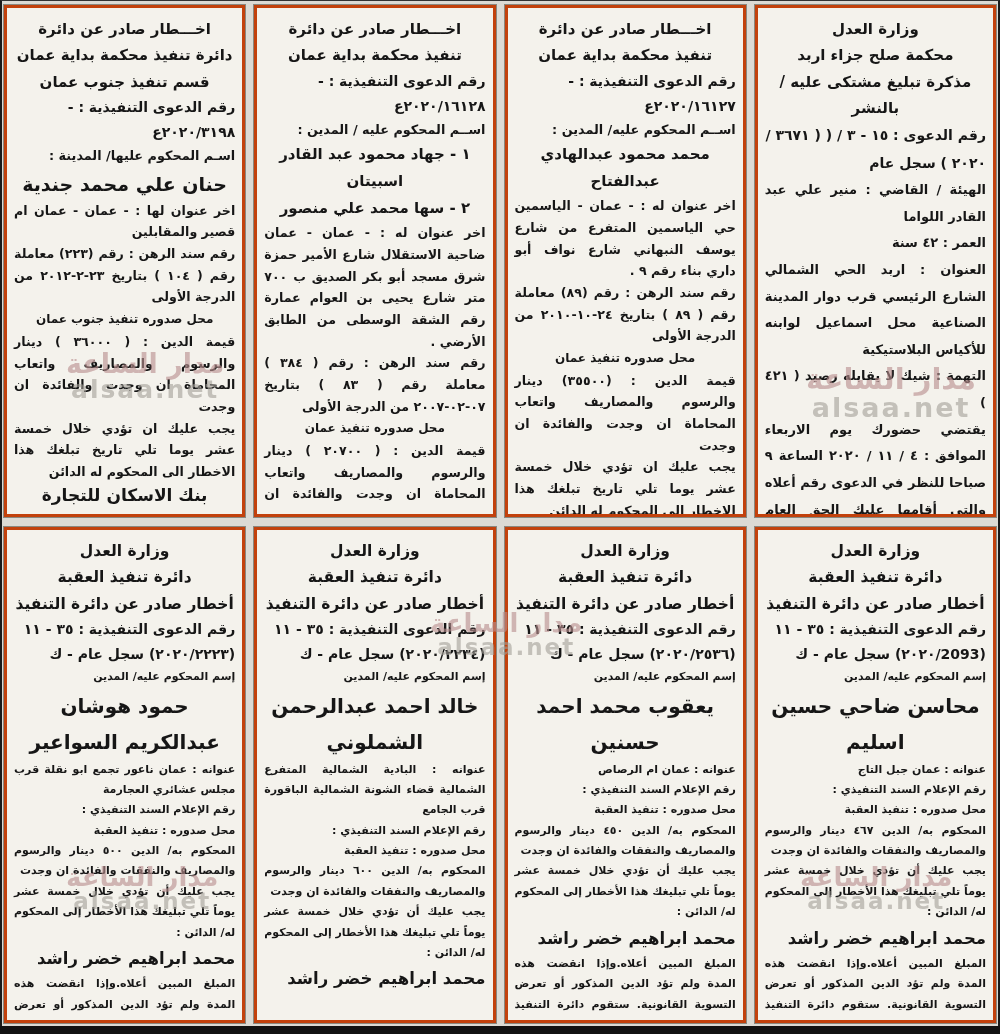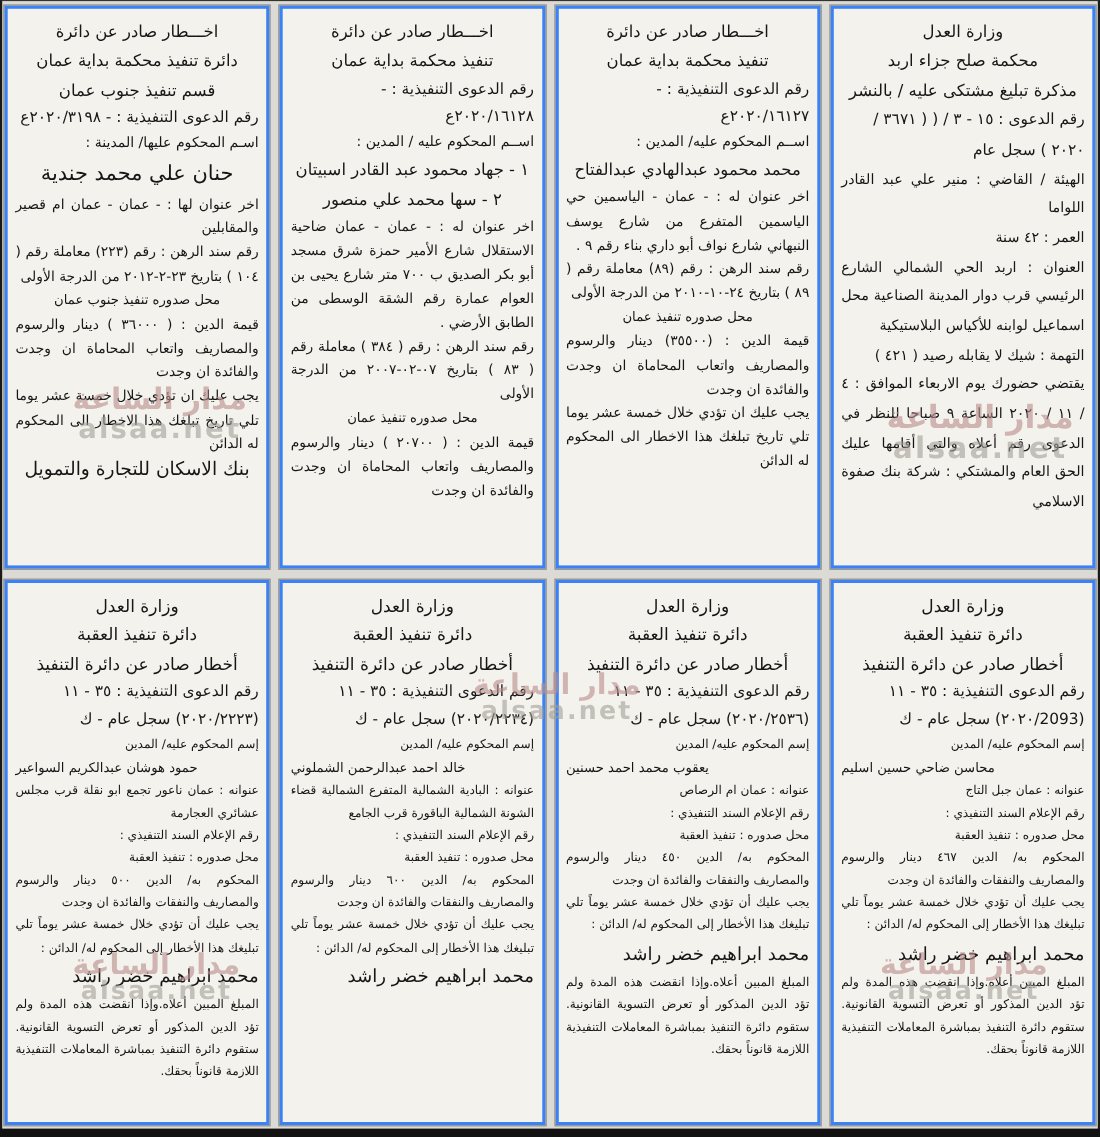--- a/index.html
+++ b/index.html
@@ -20,37 +20,37 @@
   }
   .grid{
     position:absolute;top:5px;right:4px;left:4px;
     display:grid;
     grid-template-columns:repeat(4,1fr);
     grid-template-rows:512px 496px;
     gap:10px 9px;
   }
   .notice{
     background:#f4f2ec;
-    border:3px solid #3b82f6;
+    border:3px solid #c2410c;
     outline:1px solid #8a887f;
     padding:8px 7px 20px 7px;
     overflow:hidden;
     color:#161616;
-    font-weight:normal;
+    font-weight:bold;
     position:relative;
   }
   .notice .ln{margin:0;}
   
   .ln.h   {text-align:center;font-size:15px;line-height:1.75;}
   .ln.case{text-align:right;font-size:14px;line-height:1.8;}
   .ln.r   {text-align:right;font-size:12.8px;line-height:1.75;}
   .ln.b   {text-align:justify;text-justify:inter-word;font-size:12.6px;line-height:1.72;}
   .ln.nc  {text-align:center;font-size:15px;line-height:1.8;}
   .ln.NL  {text-align:center;font-size:19px;line-height:1.7;}
-  .ln.nr  {text-align:left;font-size:12px;line-height:1.8;}
+  .ln.nr  {text-align:center;font-size:20px;line-height:1.8;}
   .ln.bank{text-align:center;font-size:17px;line-height:1.55;}
   .ln.cred{text-align:right;font-size:16.5px;line-height:1.9;}
   .ln.c   {text-align:center;font-size:12px;line-height:1.9;}
   
   .notice.airy .ln.b, .notice.airy .ln.r{font-size:13px;line-height:2.05;}
   .notice.airy .ln.case{line-height:2.0;}
   .notice.loose .ln.b, .notice.loose .ln.r{font-size:11px;line-height:1.85;}
   .notice.loose .ln.h{font-size:15.5px;line-height:1.7;}
   
   .wm{position:absolute;z-index:4;pointer-events:none;white-space:nowrap;

